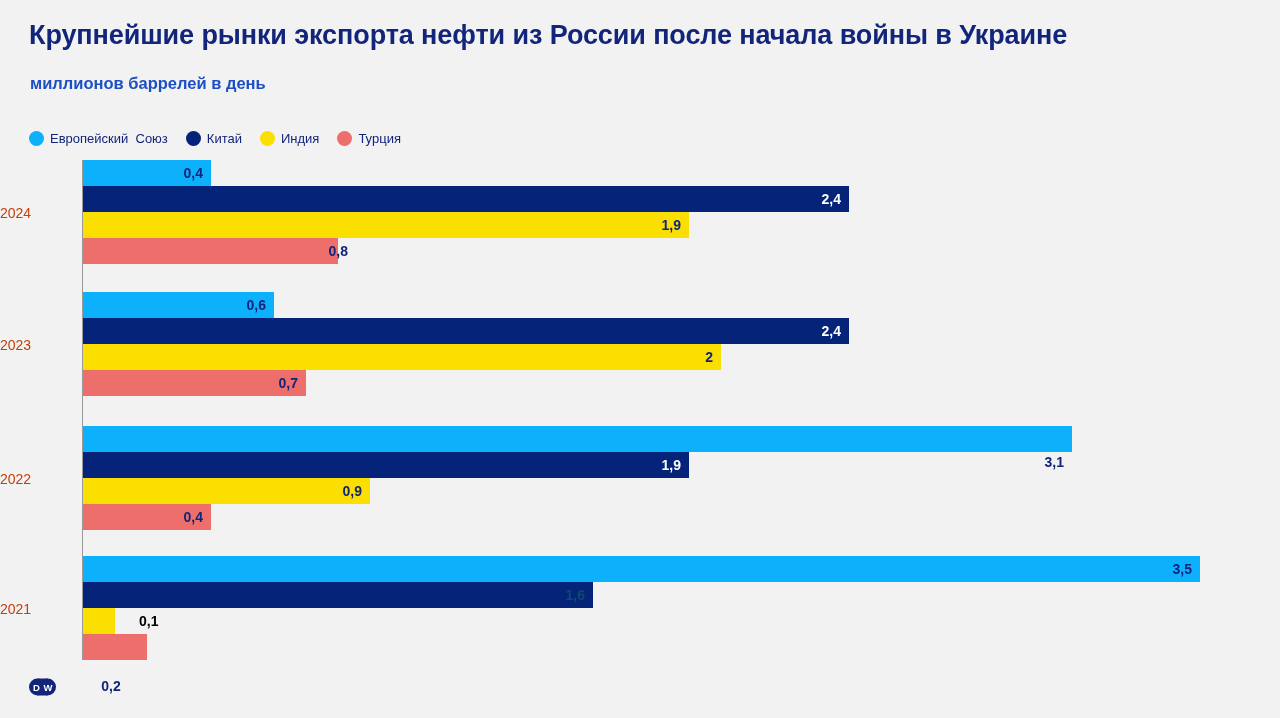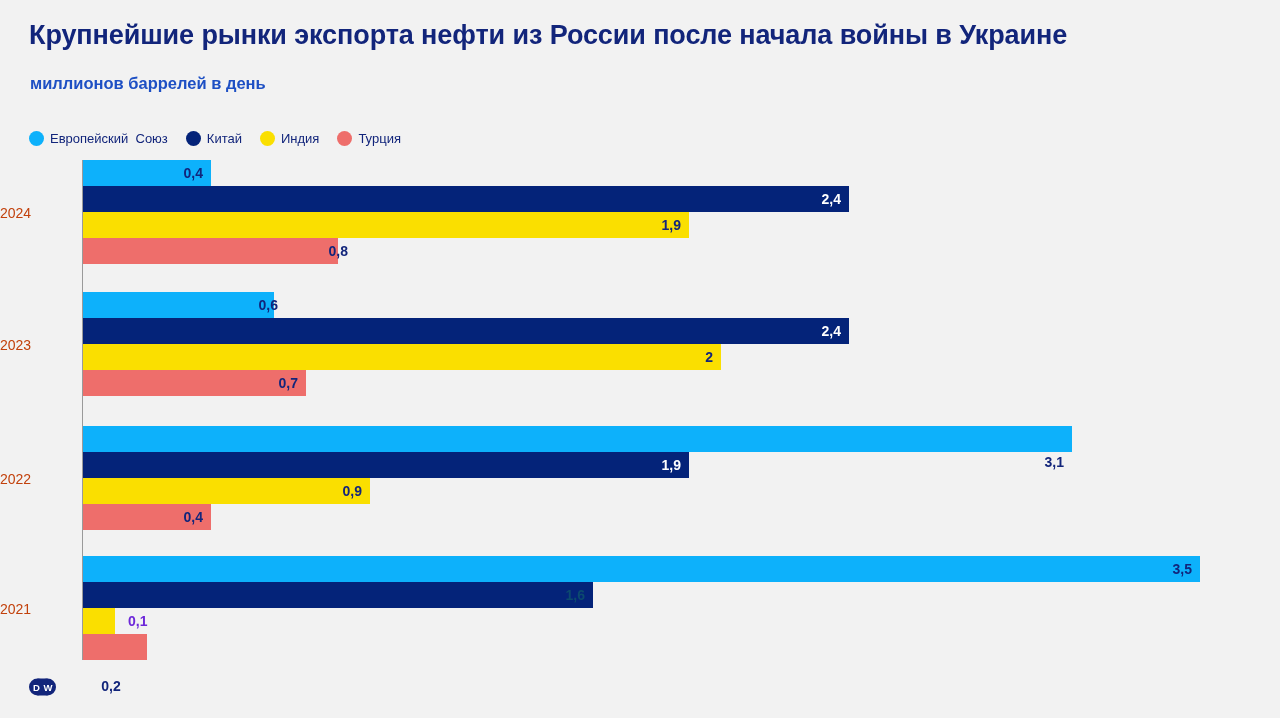--- a/index.html
+++ b/index.html
@@ -209,21 +209,21 @@
               <div class="bar" style="width: 255px; background: rgb(238, 110, 107);"></div>
               <div class="bar-value v-inside" style="color: rgb(18, 37, 123); left: 18px; width: 247px; text-align: right;">0,8</div>
             </div>
           </div>
         </div>
         <div class="group" style="top: 134px;">
           <div class="group-label">2023</div>
           <div class="bars">
             <div class="bar-row">
               <div class="bar" style="width: 191px; background: rgb(13, 177, 251);"></div>
-              <div class="bar-value v-inside" style="color: rgb(18, 37, 123); left: 12px; width: 183px; text-align: right;">0,6</div>
+              <div class="bar-value v-inside" style="color: rgb(18, 37, 123); left: 0px; width: 183px; text-align: right;">0,6</div>
             </div>
             <div class="bar-row">
               <div class="bar" style="width: 766px; background: rgb(4, 35, 121);"></div>
               <div class="bar-value v-inside-light" style="color: rgb(255, 255, 255); left: 0px; width: 758px; text-align: right;">2,4</div>
             </div>
             <div class="bar-row">
               <div class="bar" style="width: 638px; background: rgb(250, 223, 0);"></div>
               <div class="bar-value v-inside" style="color: rgb(18, 37, 123); left: 0px; width: 630px; text-align: right;">2</div>
             </div>
             <div class="bar-row">
@@ -259,21 +259,21 @@
             <div class="bar-row">
               <div class="bar" style="width: 1117px; background: rgb(13, 177, 251);"></div>
               <div class="bar-value v-inside" style="color: rgb(18, 37, 123); left: 0px; width: 1109px; text-align: right;">3,5</div>
             </div>
             <div class="bar-row">
               <div class="bar" style="width: 510px; background: rgb(4, 35, 121);"></div>
               <div class="bar-value v-inside-light" style="color: #0c4a6e; left: 0px; width: 502px; text-align: right;">1,6</div>
             </div>
             <div class="bar-row">
               <div class="bar" style="width: 32px; background: rgb(250, 223, 0);"></div>
-              <div class="bar-value v-outside" style="color: #6d28d9; left: 45px; text-align: left;">0,1</div>
+              <div class="bar-value v-outside" style="color: #000000; left: 56px; text-align: left;">0,1</div>
             </div>
             <div class="bar-row">
               <div class="bar" style="width: 64px; background: rgb(238, 110, 107);"></div>
               <div class="bar-value v-inside" style="color: rgb(18, 37, 123); left: 0px; width: 56px; text-align: center; margin-top: 39px;">0,2</div>
             </div>
           </div>
         </div>
       </div>
   </div>
 

